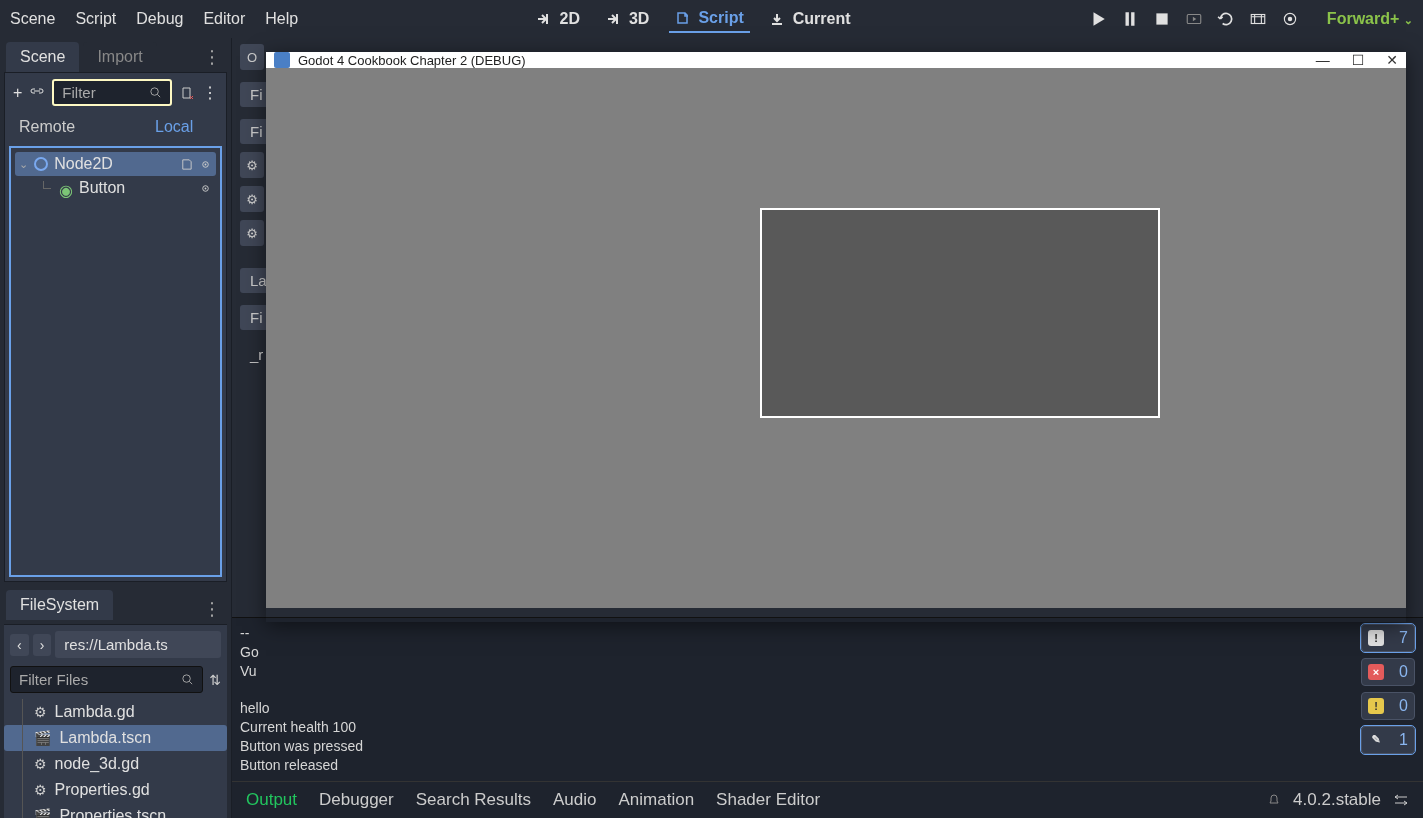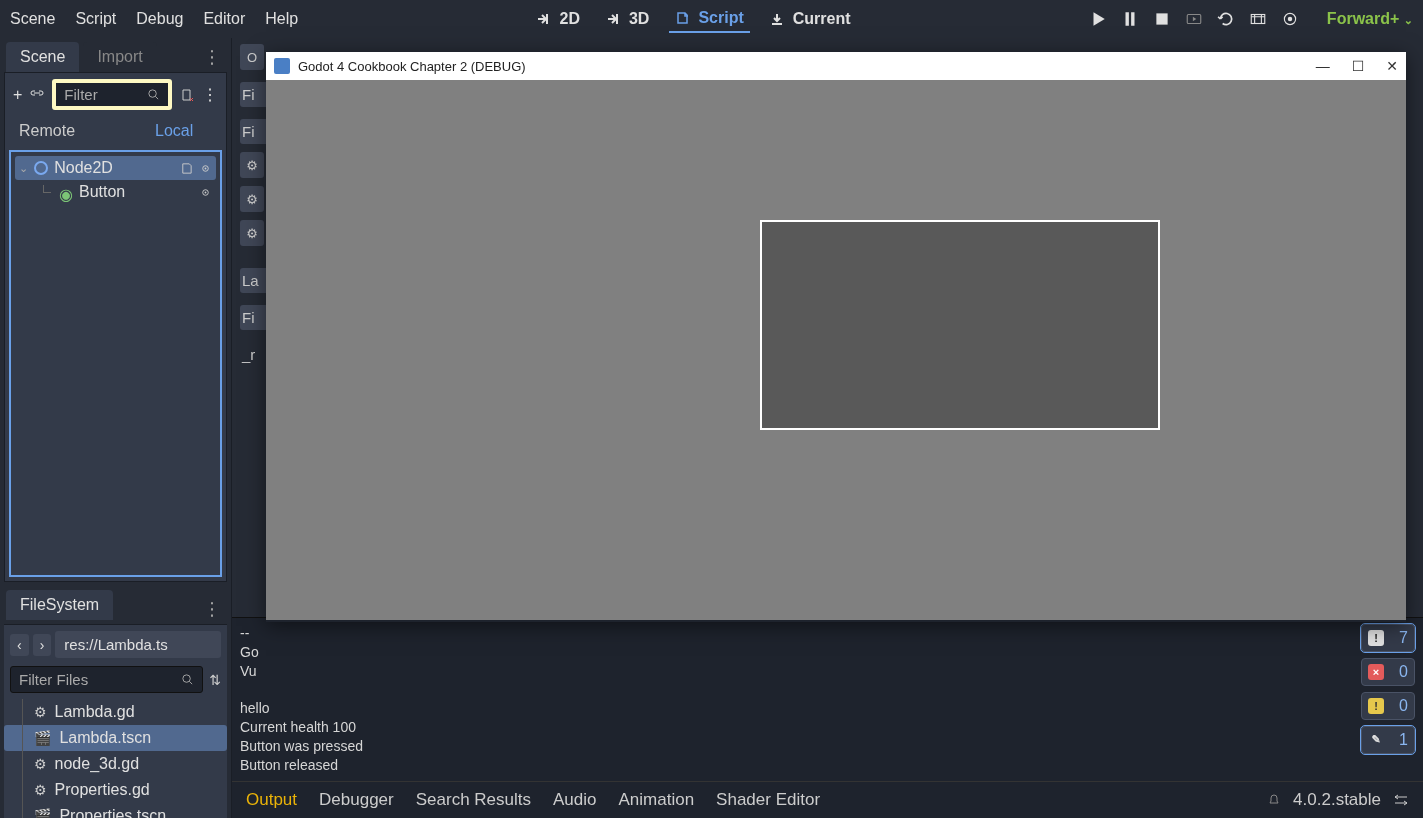--- a/index.html
+++ b/index.html
@@ -24,21 +24,21 @@
 
 .panel-tabs { display: flex; align-items: center; background: #262b35; padding: 4px 6px 0 6px; gap: 4px; }
 .panel-tab { padding: 6px 14px; background: #262b35; color: #888; font-size: 16px; cursor: pointer; border-radius: 4px 4px 0 0; }
 .panel-tab.active { background: #333a49; color: #e0e0e0; }
 .panel-menu-dots { margin-left: auto; color: #aaa; cursor: pointer; padding: 0 6px; font-size: 18px; letter-spacing: -2px; }
 
 
 .scene-panel { background: #333a49; flex: 0 0 510px; display: flex; flex-direction: column; border: 1px solid #1a1e26; margin: 0 4px; }
 .scene-toolbar { display: flex; align-items: center; gap: 8px; padding: 6px 8px; }
 .scene-toolbar .tb-icon { cursor: pointer; color: #e0e0e0; font-size: 16px; }
-.filter-input { background: #1e232d; border: 4px solid #fef9c3; border-radius: 3px; padding: 3px 8px; color: #aaa; flex: 1; font-size: 15px; display:flex; align-items:center; gap:6px; }
+.filter-input { background: #1e232d; border: 2px solid #fef9c3; border-radius: 3px; padding: 3px 8px; color: #aaa; flex: 1; font-size: 15px; display:flex; align-items:center; gap:6px; }
 .remote-local { display: flex; padding: 6px 14px; gap: 80px; font-size: 16px; }
 .remote-local .remote { color: #ccc; cursor: pointer; }
 .remote-local .local { color: #6aa0e8; cursor: pointer; }
 .scene-tree { border: 2px solid #6aa0e8; margin: 4px; flex: 1; background: #333a49; padding: 4px; }
 .tree-node { display: flex; align-items: center; gap: 6px; padding: 3px 4px; font-size: 16px; cursor: pointer; }
 .tree-node.root { background: #51698f; border-radius: 3px; }
 .tree-node .indent { width: 18px; }
 .tree-node .chevron { color: #aaa; font-size: 11px; }
 .tree-node .node-icon { width: 14px; height: 14px; border-radius: 50%; border: 2px solid #7aa9f0; }
 .tree-node .node-icon.green { border: none; color: #7cc576; }
@@ -54,43 +54,43 @@
 .fs-filter .spacer { flex:1; }
 .fs-files { overflow: hidden; }
 .fs-file { display: flex; align-items: center; gap: 8px; padding: 4px 12px 4px 30px; font-size: 16px; cursor: pointer; position: relative; }
 .fs-file::before { content:""; position:absolute; left:18px; top:0; bottom:0; width:1px; background:#555;}
 .fs-file.selected { background: #51698f; border-radius: 3px; }
 .fs-file .f-icon { color: #ccc; font-size: 14px; }
 
 
 .script-underlay { position:absolute; left:0; top:6px; width:40px; display:flex; flex-direction:column; gap:8px; }
 .sul-btn { background:#404757; margin-left:8px; width:24px; height:26px; border-radius:3px; display:flex; align-items:center; justify-content:center; color:#ccc; font-size:13px;}
-.sul-fi { background:#404757; margin-left:8px; padding:4px 2px; border-radius:3px; color:#ccc; font-size:15px; margin-top:4px;}
+.sul-fi { background:#404757; margin-left:8px; padding:4px 10px; border-radius:3px; color:#ccc; font-size:15px; margin-top:4px;}
 
 
 .bottom-panel { background: #1e232d; border-top: 1px solid #111; margin-top: auto; display:flex; flex-direction:column; }
 .output-body { display:flex; padding: 6px 8px; gap: 8px; }
 .output-text { flex:1; font-family: monospace; font-size: 14px; color: #d6d6d6; white-space: pre; line-height: 1.35; }
 .output-counters { display:flex; flex-direction:column; gap:6px; width:54px; }
 .counter { background:#333a49; border:1px solid #4a5366; border-radius:4px; padding:4px 6px; display:flex; align-items:center; justify-content:space-between; font-size:16px;}
 .counter.active { outline: 1px solid #6aa0e8; }
 .counter .ci { width:16px; height:16px; border-radius:3px; display:inline-flex; align-items:center; justify-content:center; font-size:11px; font-weight:bold;}
 .ci-info { background:#e0e0e0; color:#222;}
 .ci-err  { background:#e35b5b; color:#fff; border-radius:50%;}
 .ci-warn { background:#e6c84c; color:#333; border-radius:50%;}
 .ci-edit { color:#e0e0e0; }
 .counter .cv-blue { color:#8ab6f0;}
 .bottom-tabs { display:flex; align-items:center; gap:22px; padding: 8px 14px; font-size:17px; border-top:1px solid #333;}
 .bottom-tabs .btab { color:#ccc; cursor:pointer; }
-.bottom-tabs .btab.active { color:#eab308; }
+.bottom-tabs .btab.active { color:#22c55e; }
 .bottom-tabs .version { margin-left:auto; color:#ccc; display:flex; align-items:center; gap:12px;}
 
 
 .game-window { position:absolute; left:266px; top:52px; width:1140px; height:570px; box-shadow: 0 4px 20px rgba(0,0,0,0.5); }
-.gw-titlebar { height:28px; background:#fff; display:flex; align-items:center; padding: 0 8px; gap:8px; font-size:13px; color:#222;}
+.gw-titlebar { height:16px; background:#fff; display:flex; align-items:center; padding: 0 8px; gap:8px; font-size:13px; color:#222;}
 .gw-titlebar .gw-icon { width:16px; height:16px; background:#4a7fc5; border-radius:2px; display:inline-block;}
 .gw-titlebar .gw-controls { margin-left:auto; display:flex; gap:22px; color:#333; font-size:14px;}
 .gw-body { background:#808080; height: calc(100% - 30px); position:relative; }
 .gw-rect { position:absolute; left:494px; top:140px; width:400px; height:210px; background:#595959; border: 2px solid #fff; }
 
 svg { display:block; }
 </style>
 </head>
 <body>
 

